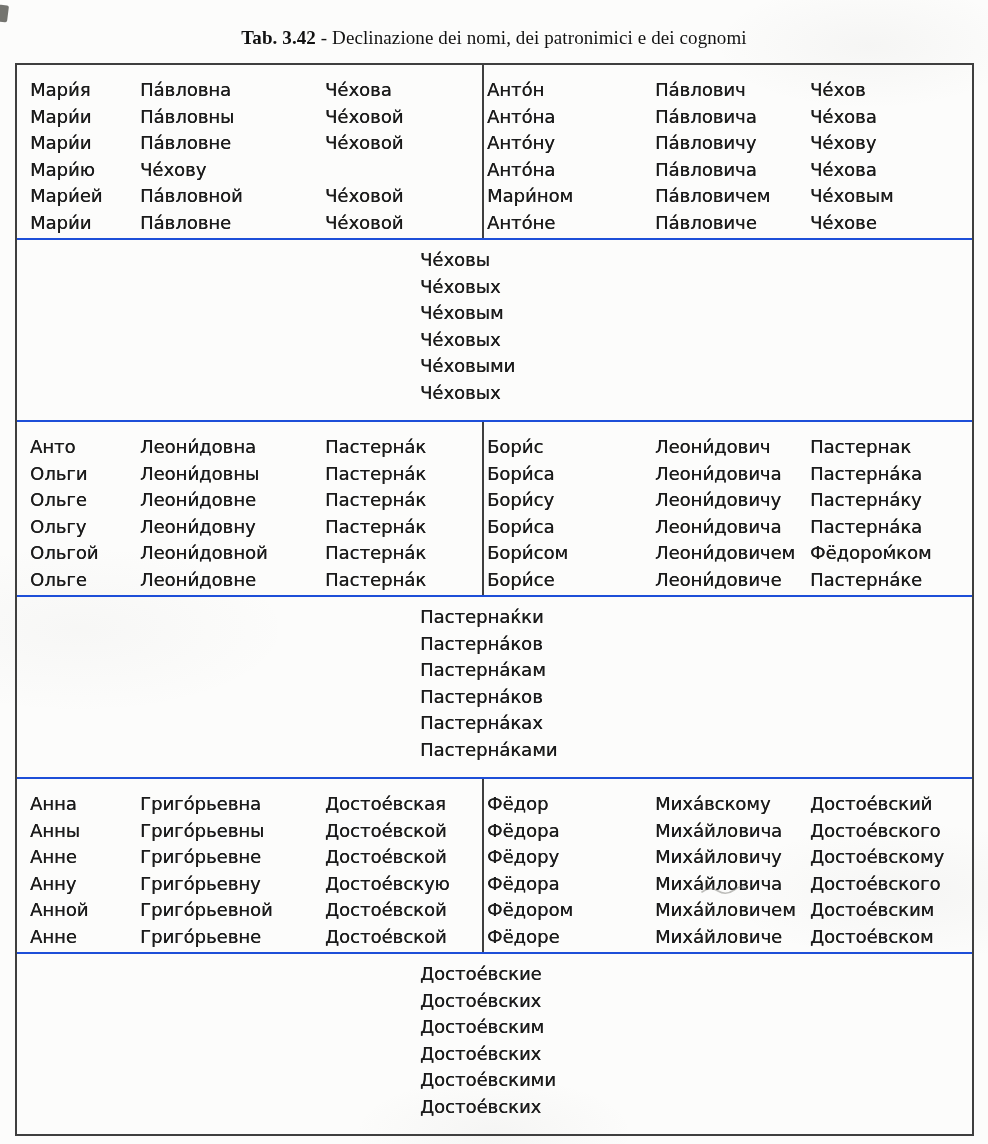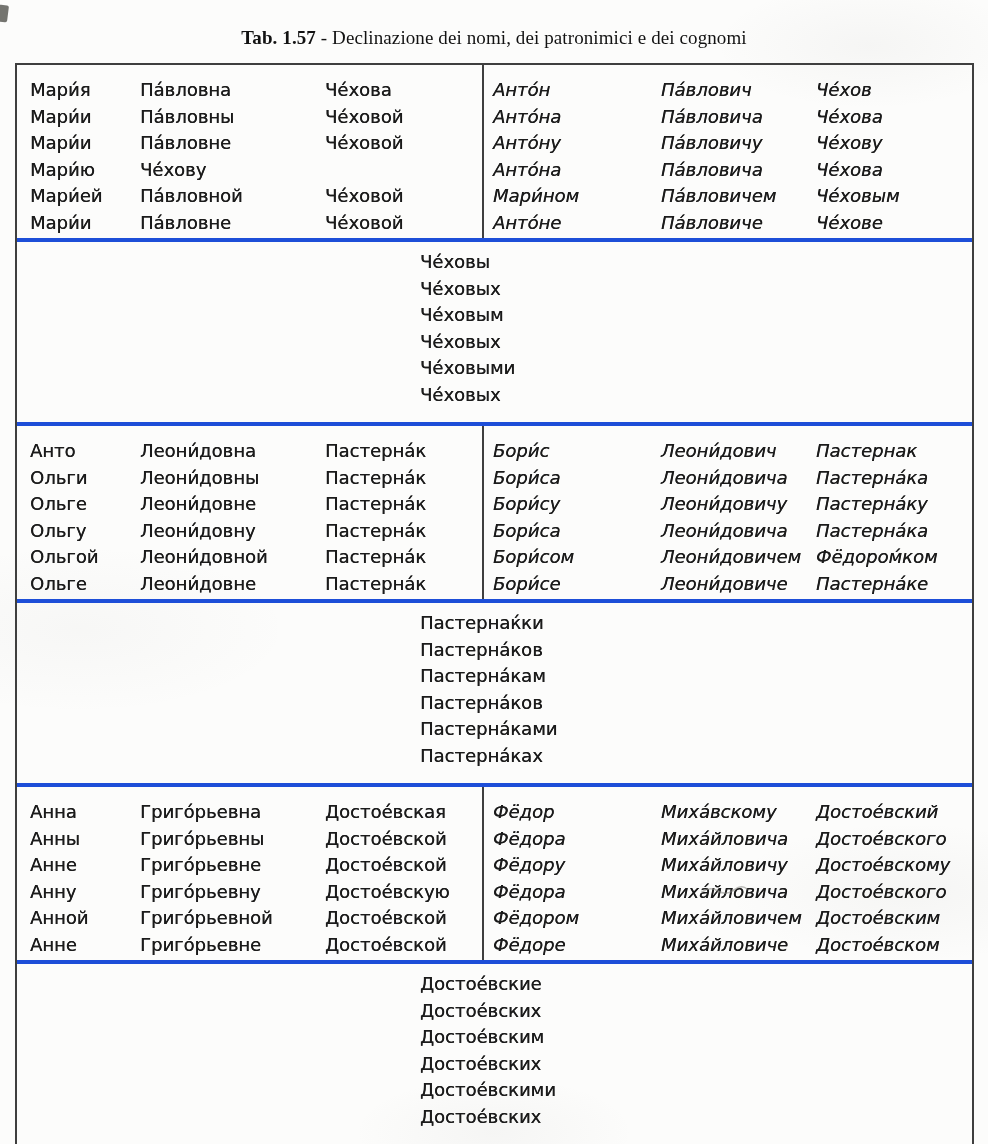--- a/index.html
+++ b/index.html
@@ -25,26 +25,26 @@
     letter-spacing:.1px;
   }
   .caption .bold{font-weight:bold;}
 
   .decl-table{
     position:absolute;left:15px;top:63px;width:955px;
     border:2px solid #3f3f3f;
     background:transparent;
   }
   .section{box-sizing:content-box;height:173px;overflow:hidden;}
-  .section + .section{border-top:4px solid #1d4ed8;}
+  .section + .section{border-top:2px solid #1d4ed8;}
 
   .couple{display:flex;}
   .half{box-sizing:border-box;padding-top:12px;}
   .half.left{width:467px;border-right:2px solid #3f3f3f;padding-left:13px;}
-  .half.right{flex:1;padding-left:9px;font-style:italic;}
+  .half.right{flex:1;padding-left:3px;}
 
   .row{display:grid;height:26.5px;line-height:26.5px;}
   .half.left .row{grid-template-columns:110px 185px 1fr;}
   .half.right .row{grid-template-columns:168px 155px 1fr;}
   .cell{
     font-size:18px;
     text-shadow:0.25px 0 0 #1b1b1b;
     white-space:nowrap;
   }
 
@@ -61,21 +61,21 @@
   .pencil-mark{position:absolute;left:700px;top:884px;opacity:.55;}
 </style>
 </head>
 <body>
 
 <div class="page">
 
   <div class="corner-artifact"></div>
 
   <div class="caption">
-    <span class="bold">Tab. 1.57</span><span> - Declinazione dei nomi, dei patronimici e dei cognomi</span>
+    <span class="bold">Tab. 3.42</span><span> - Declinazione dei nomi, dei patronimici e dei cognomi</span>
   </div>
 
   <div class="decl-table">
 
     <div class="section couple">
       <div class="half left">
         <div class="row">
             <span class="cell">Мари́я</span>
             <span class="cell">Па́вловна</span>
             <span class="cell">Че́хова</span>
@@ -213,22 +213,22 @@
             <span class="cell">Пастерна́ке</span>
           </div>
       </div>
     </div>
 
     <div class="section plural">
       <div class="plural-line">Пастернаќки</div>
       <div class="plural-line">Пастерна́ков</div>
       <div class="plural-line">Пастерна́кам</div>
       <div class="plural-line">Пастерна́ков</div>
+      <div class="plural-line">Пастерна́ках</div>
       <div class="plural-line">Пастерна́ками</div>
-      <div class="plural-line">Пастерна́ках</div>
     </div>
 
     <div class="section couple">
       <div class="half left">
         <div class="row">
             <span class="cell">Анна</span>
             <span class="cell">Григо́рьевна</span>
             <span class="cell">Достое́вская</span>
           </div>
         <div class="row">

